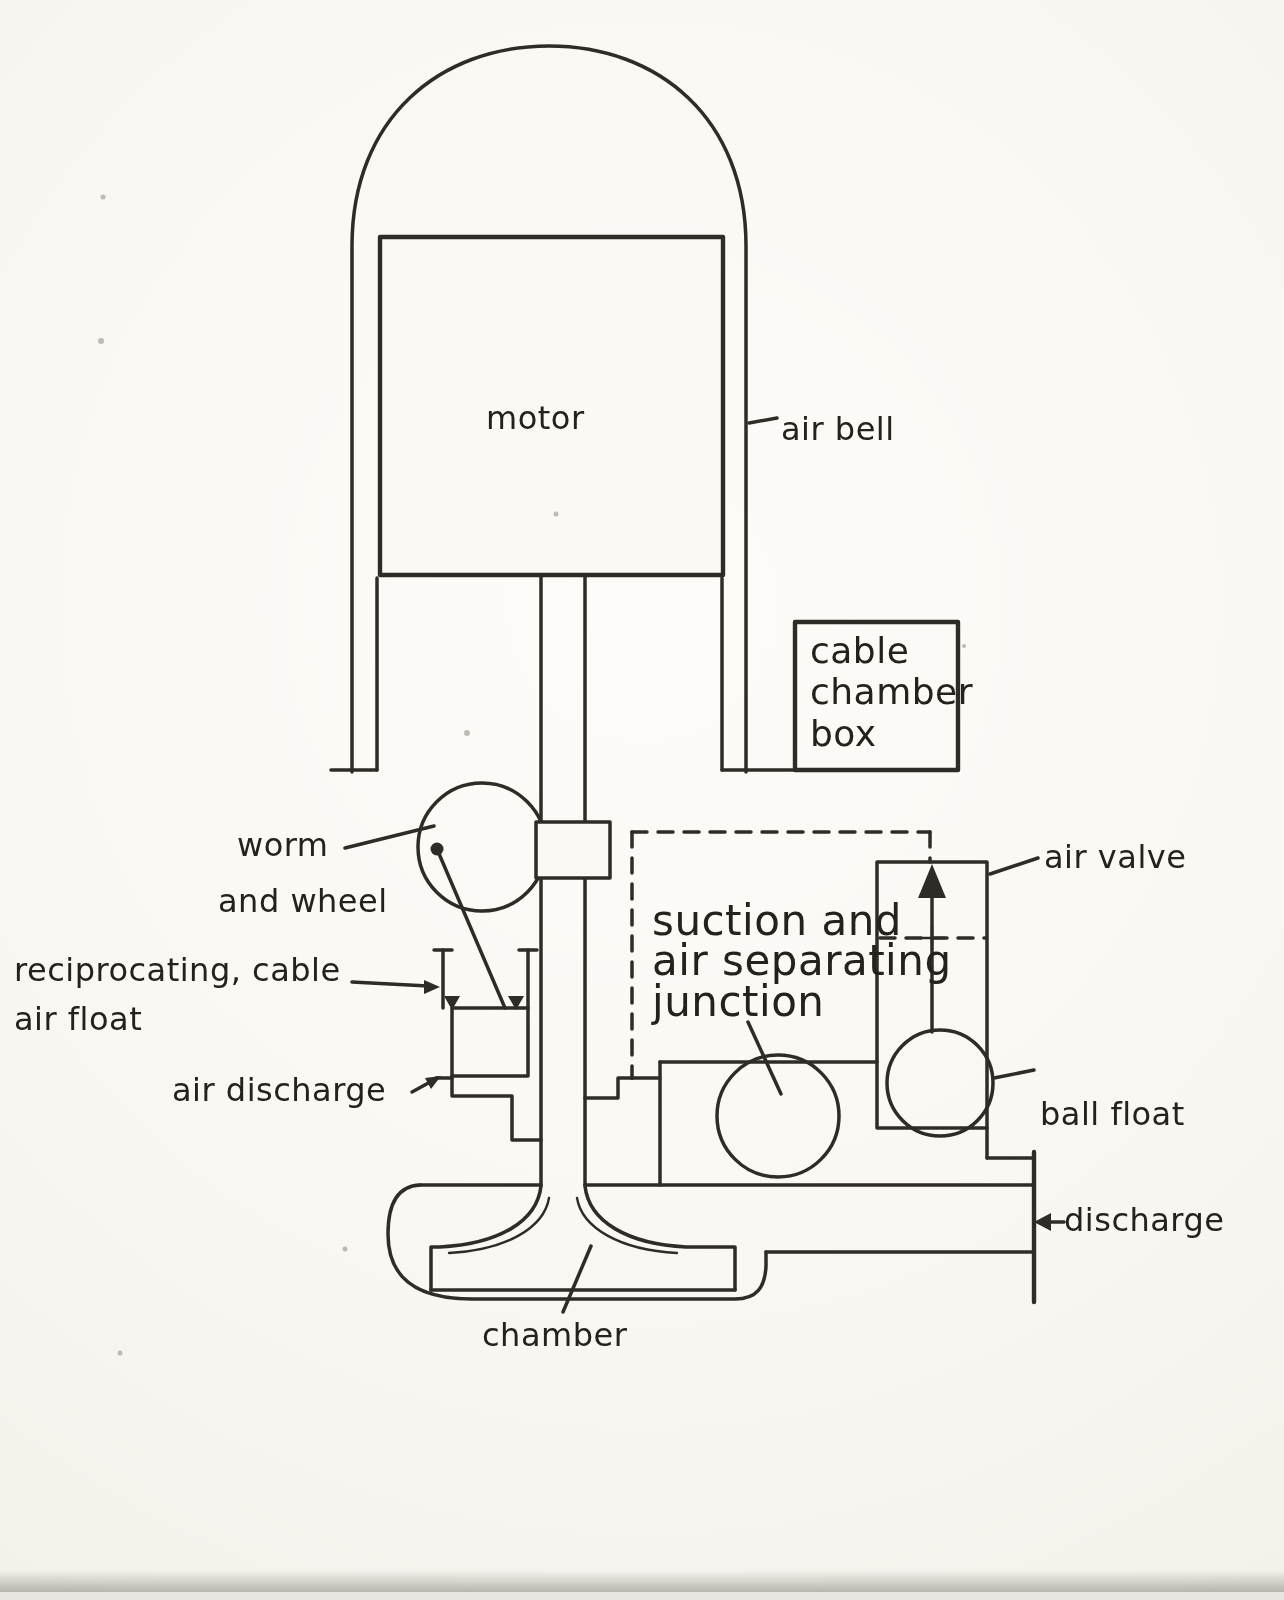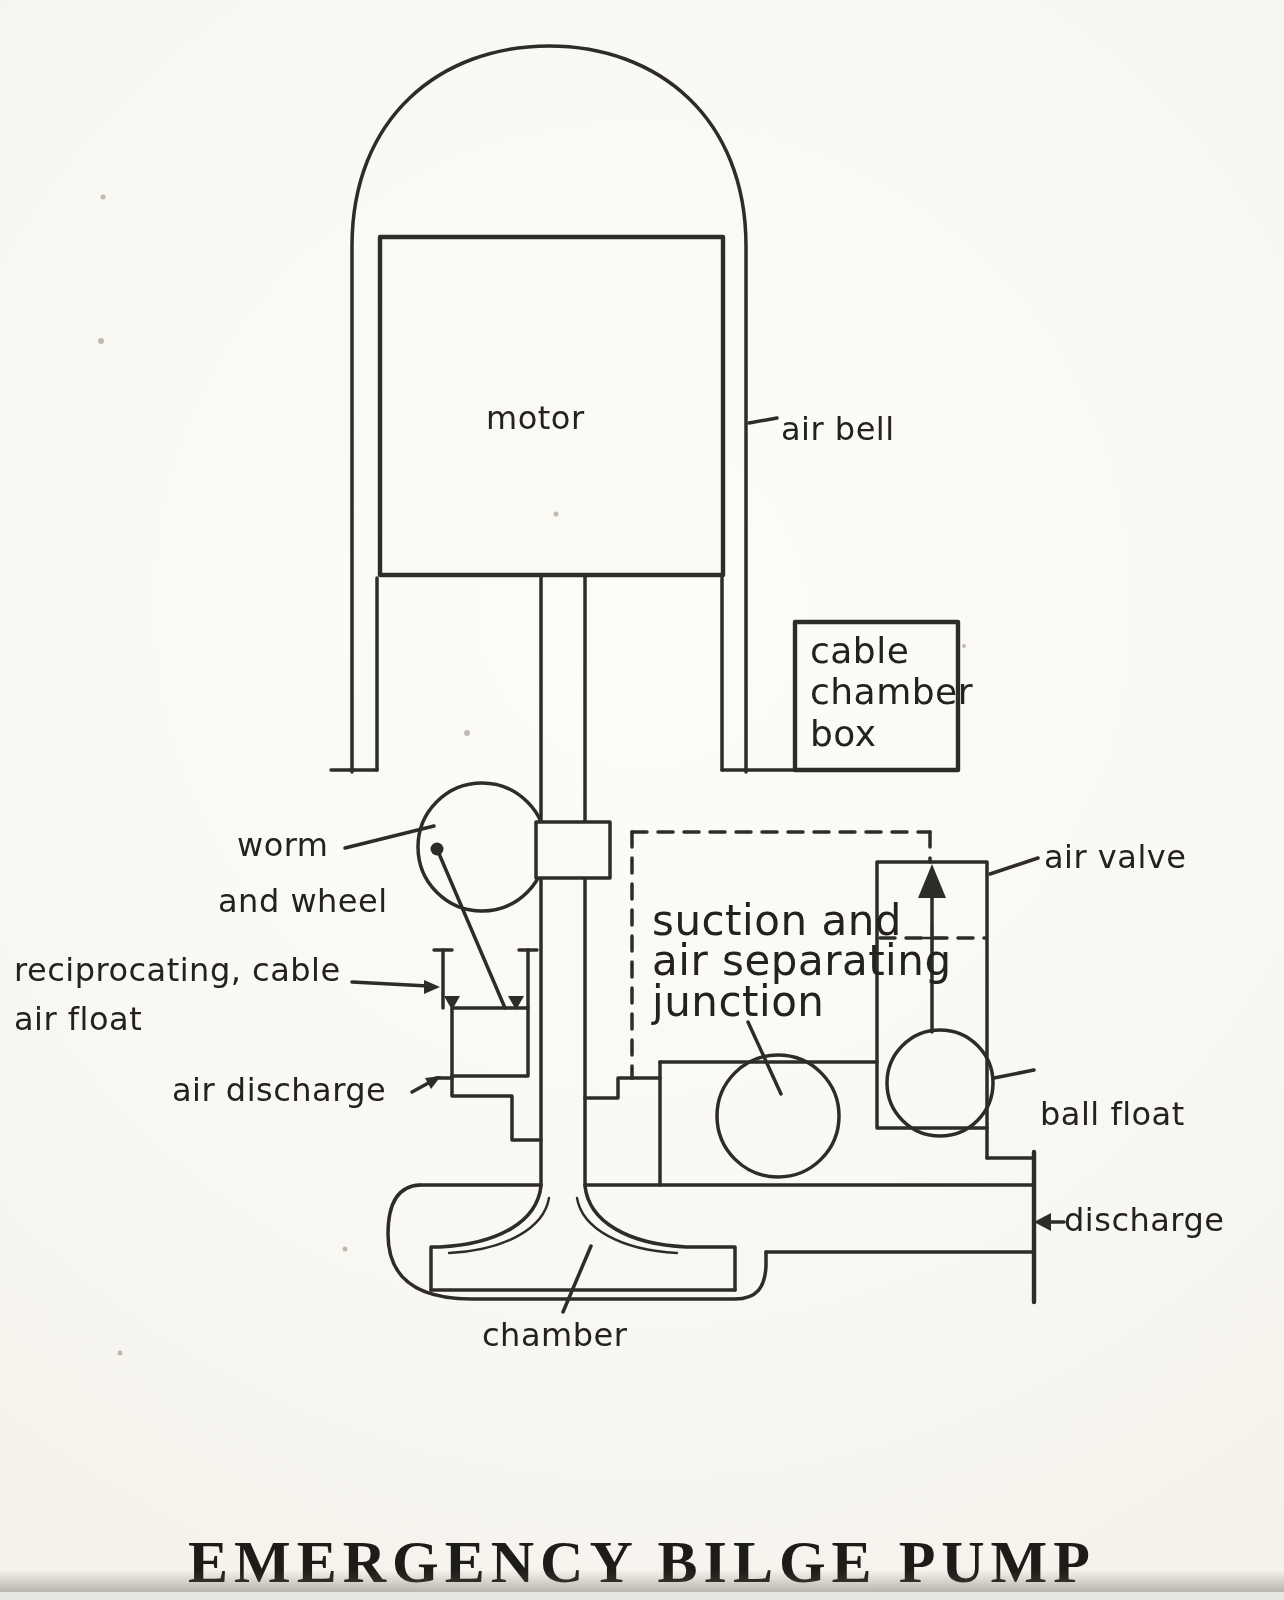--- a/index.html
+++ b/index.html
@@ -169,14 +169,13 @@
   <div class="lbl" style="left:14px;top:1000px;">air  float</div>
 
   <div class="lbl" style="left:172px;top:1071px;">air discharge</div>
 
   <div class="lbl" style="left:1040px;top:1095px;">ball float</div>
 
   <div class="lbl" style="left:482px;top:1316px;">chamber</div>
 
   <div class="lbl" style="left:1064px;top:1201px;">discharge</div>
 
-  <div class="title">EMERGENCY BILGE PUMP</div>
 </div>
 
 </body></html>

